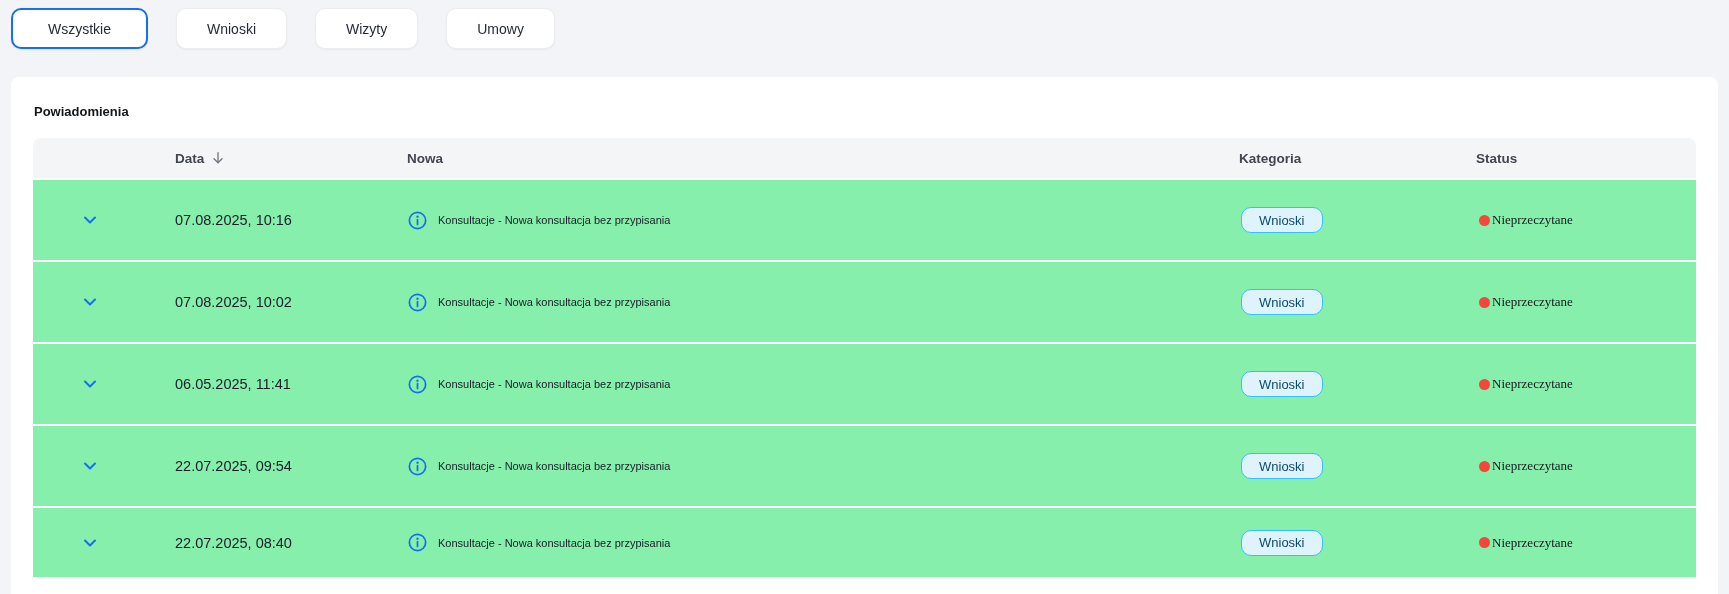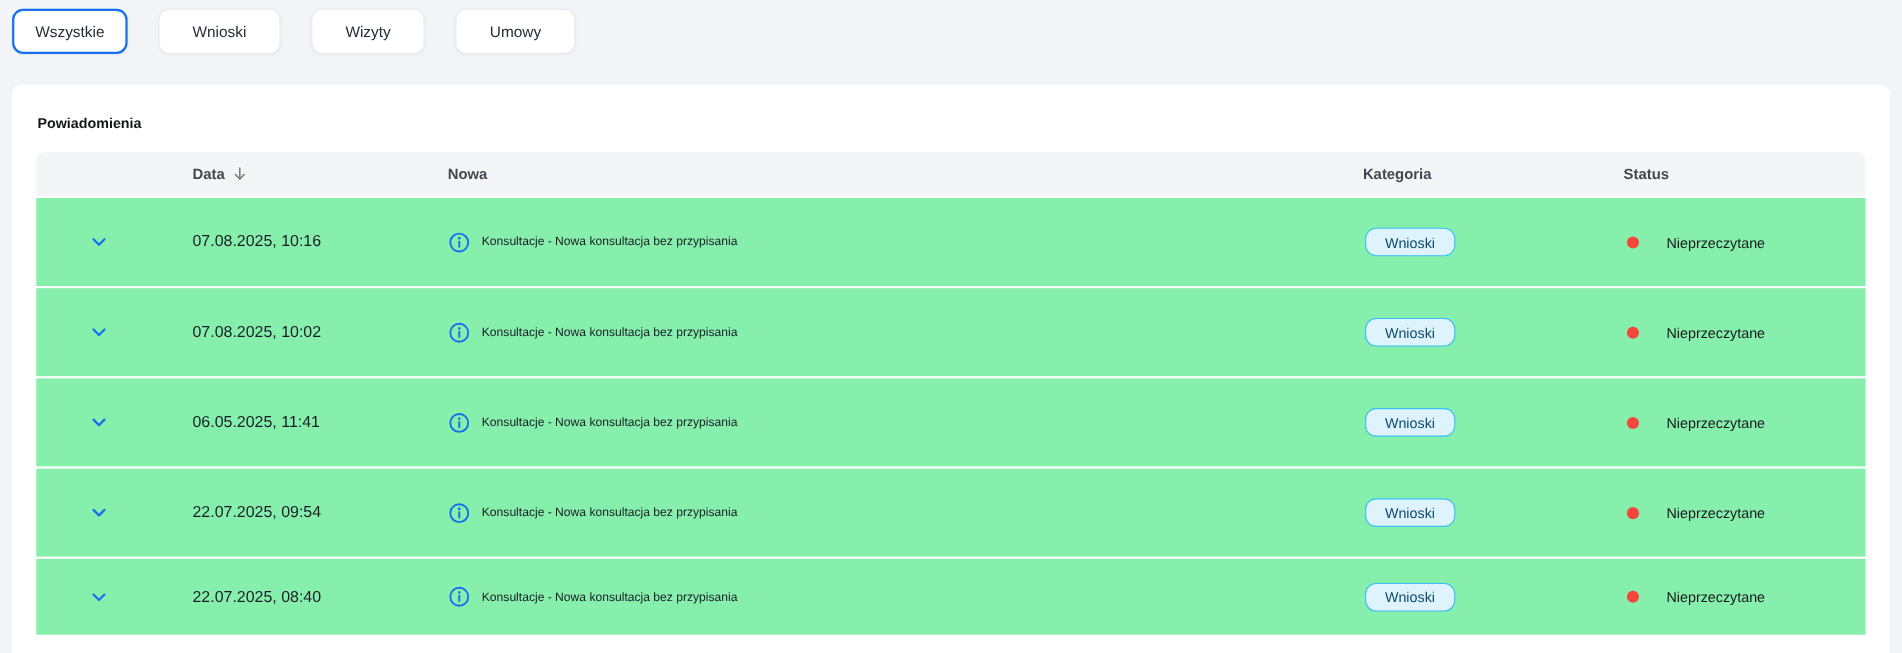--- a/index.html
+++ b/index.html
@@ -16,21 +16,21 @@
   .filter-btn {
     height:41px; padding:0 30px; background:#ffffff;
     border:1px solid #ececef; border-radius:10px;
     font-family:"Liberation Sans", sans-serif;
     font-size:14px; color:#252b37; cursor:pointer;
     box-shadow:0 1px 2px rgba(16,24,40,.05);
     white-space:nowrap;
   }
   .filter-btn.selected {
     border:2px solid var(--accent, #1570ef);
-    padding:0 19px;
+    padding:0 35px;
   }
   .filter-btn.wide { padding:0 44px; }
 
   
   .card {
     position:absolute; left:11px; right:11px; top:77px; bottom:0;
     background:#ffffff; border-radius:8px 8px 0 0;
     padding:0 22px; overflow:hidden;
   }
   .card-title { margin:27px 0 0 1px; font-size:13px; font-weight:700; color:#121619; }
@@ -61,21 +61,21 @@
   .cell-name .nm { white-space:nowrap; }
   .cell-cat { padding-left:2px; }
   .badge {
     display:inline-flex; align-items:center; justify-content:center;
     height:26px; padding:0 17px; border-radius:10px;
     background:var(--badge_bg, #dff3fd);
     border:1.5px solid var(--badge_border, #36bffa);
     color:var(--badge_text, #0b4a6f);
     font-size:13px; white-space:nowrap;
   }
-  .cell-status { display:flex; align-items:center; gap:25px; padding-left:3px; }
+  .cell-status { display:flex; align-items:center; gap:2px; padding-left:3px;font-family:Liberation Serif, serif; }
   .dot {
     width:11px; height:11px; border-radius:50%;
     background:var(--unread_dot, #f5463c); flex:0 0 auto;
   }
   .status-text { font-size:13px; color:#16181d; }
   .icon-svg { display:block; }
 </style>
 </head>
 <body>
 

